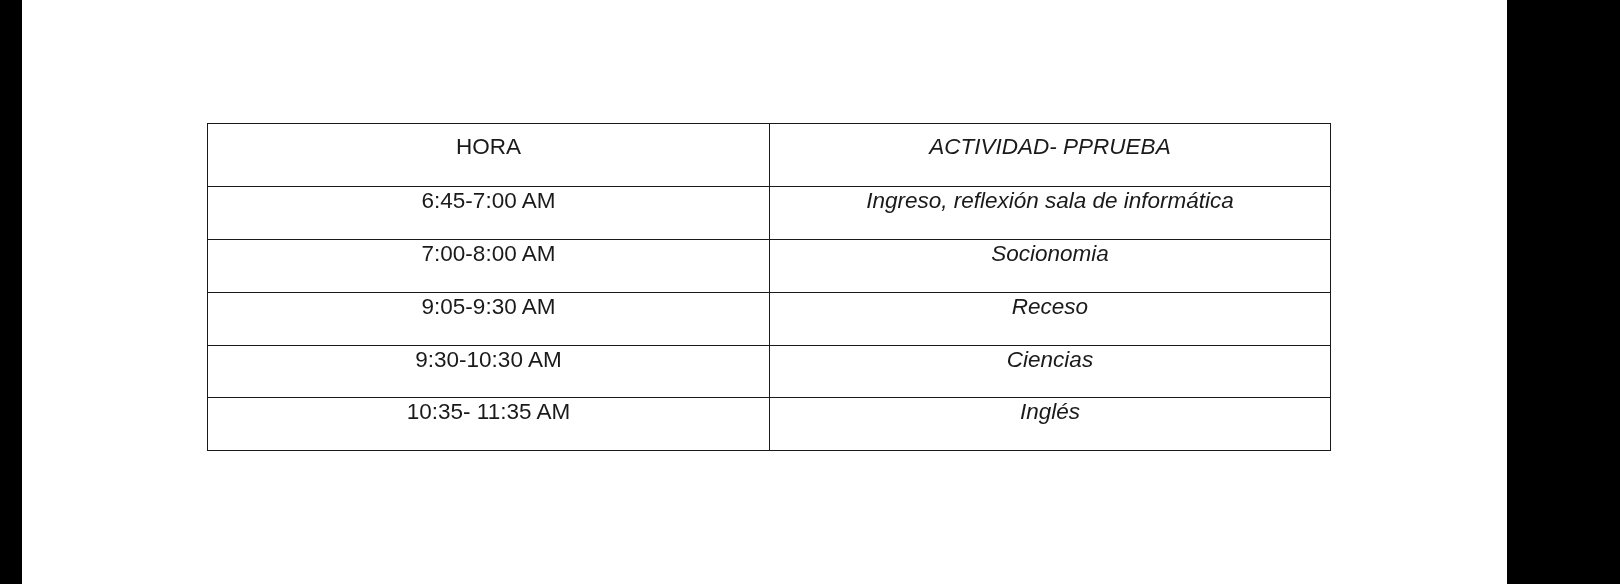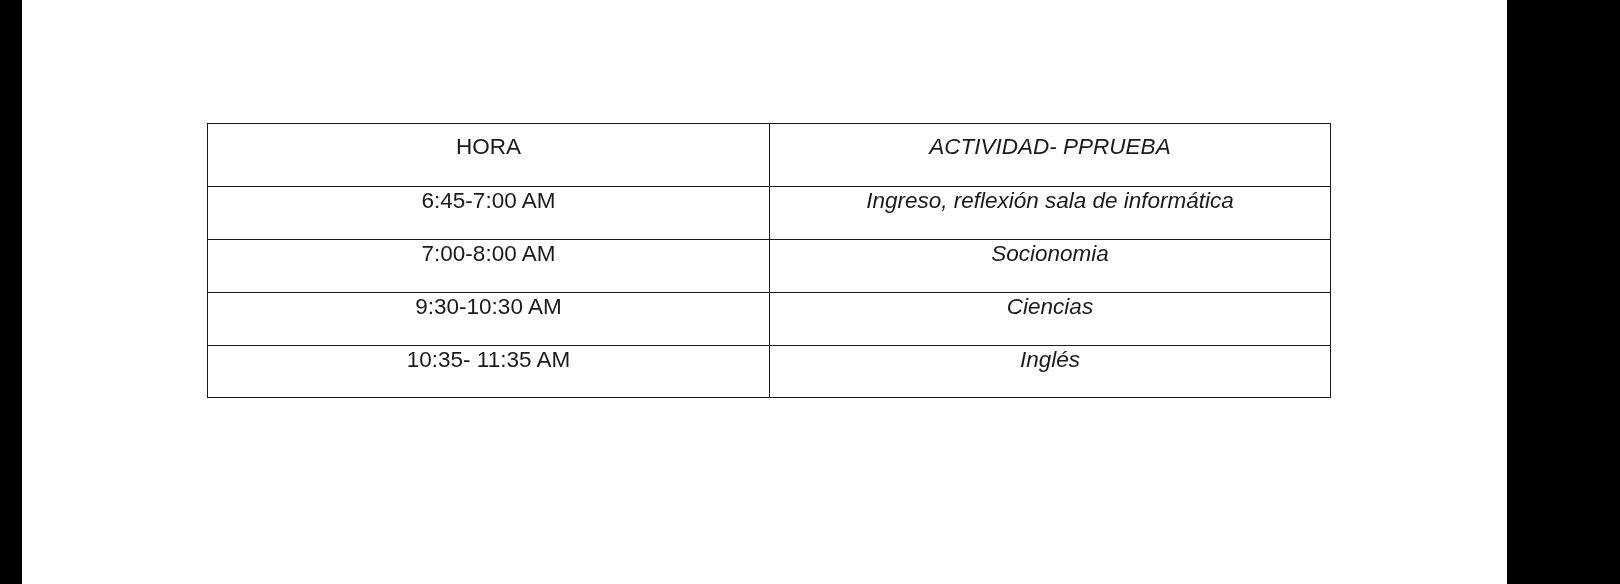--- a/index.html
+++ b/index.html
@@ -78,20 +78,24 @@
       </tr>
       <tr>
         <td class="col-hora">6:45-7:00 AM</td>
         <td class="col-act">Ingreso, reflexión sala de informática</td>
       </tr>
       <tr>
         <td class="col-hora">7:00-8:00 AM</td>
         <td class="col-act">Socionomia</td>
       </tr>
       <tr>
+        <td class="col-hora">9:05-9:30 AM</td>
+        <td class="col-act">Receso</td>
+      </tr>
+      <tr>
         <td class="col-hora">9:30-10:30 AM</td>
         <td class="col-act">Ciencias</td>
       </tr>
       <tr>
         <td class="col-hora">10:35- 11:35 AM</td>
         <td class="col-act">Inglés</td>
       </tr>
     </tbody>
   </table>
 </div>

